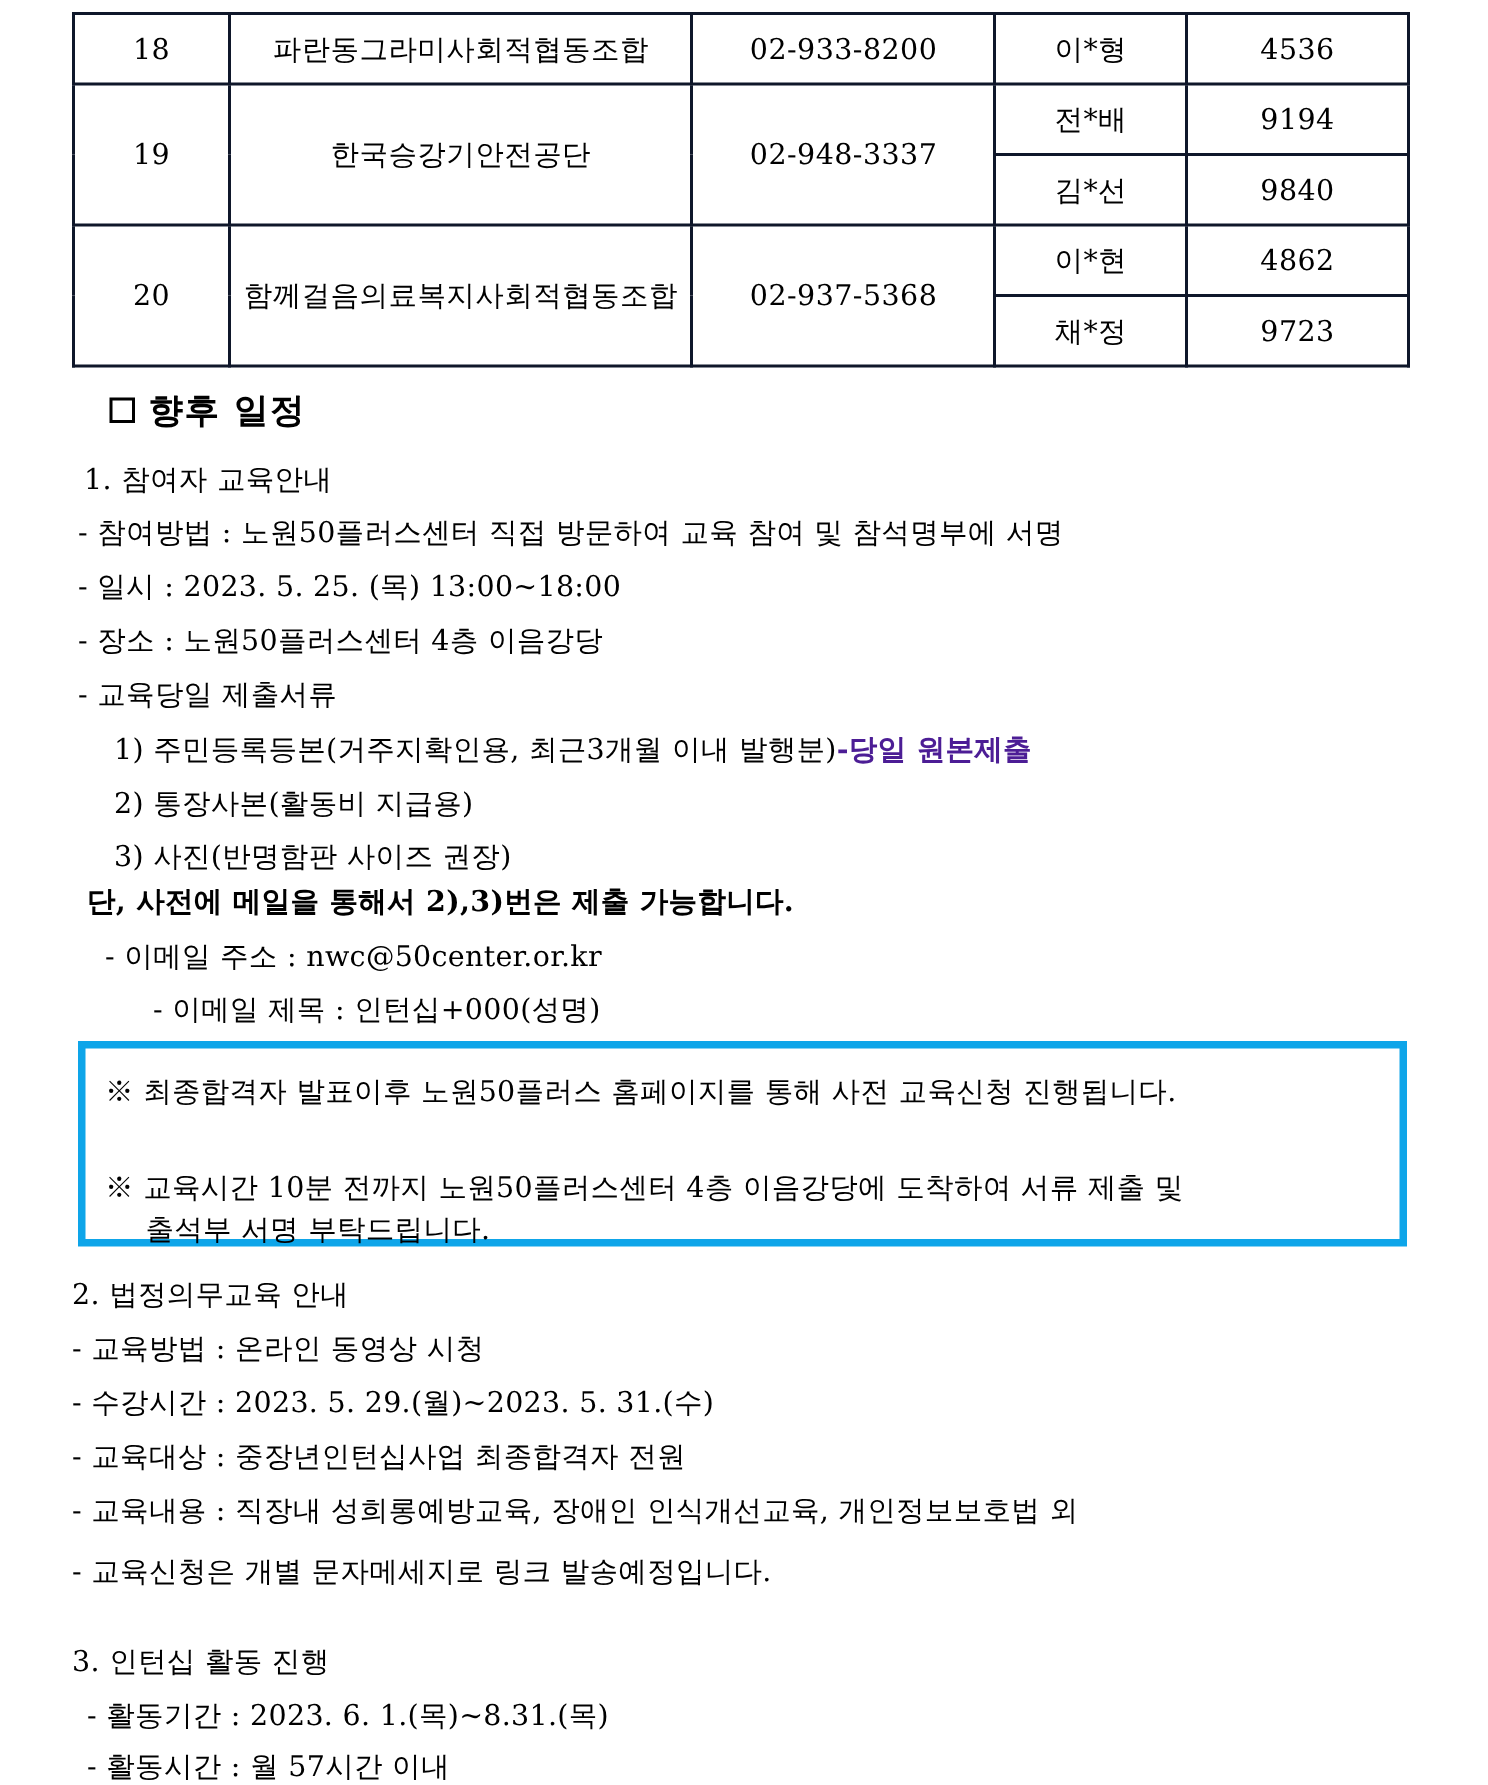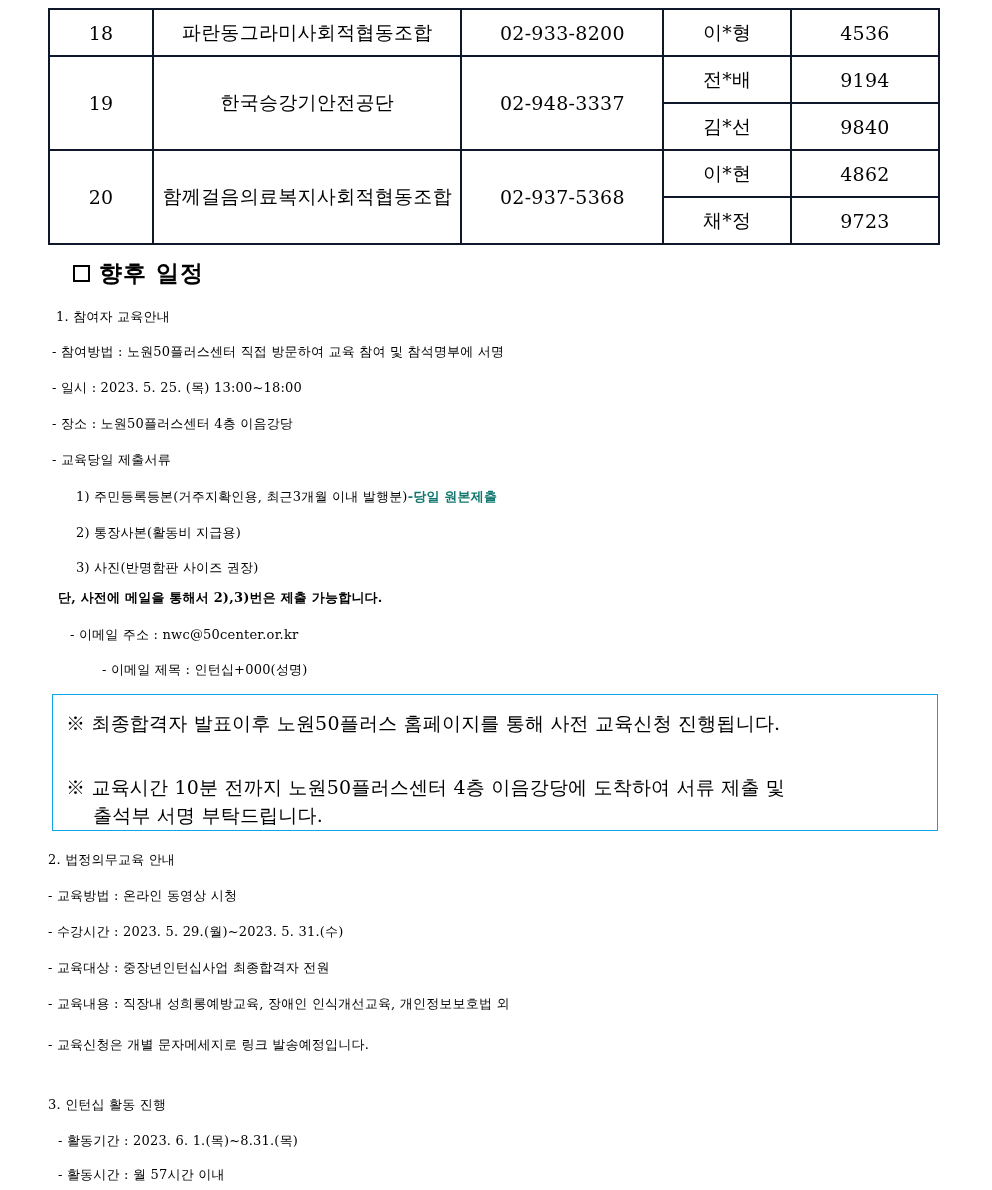--- a/index.html
+++ b/index.html
@@ -63,39 +63,39 @@
     width: 17px;
     height: 17px;
     border: 2px solid #000;
     margin-right: 9px;
     vertical-align: -1px;
   }
 
   
   .line {
     position: absolute;
-    font-size: 13px;
+    font-size: 19px;
     white-space: nowrap;
     letter-spacing: 0.2px;
     line-height: 1.1;
   }
   .line.bold { font-weight: bold; }
   .blue {
-    color: #0f766e;
+    color: #4c1d95;
     font-weight: bold;
   }
 
   
   .notice-box {
     position: absolute;
     left: 52px;
     top: 694px;
     width: 886px;
     height: 137px;
-    border: 1px solid #0ea5e9;
+    border: 5px solid #0ea5e9;
     background: #ffffff;
   }
   .notice-line {
     position: absolute;
     font-size: 19px;
     white-space: nowrap;
     letter-spacing: 0.2px;
   }
 </style>
 </head>

